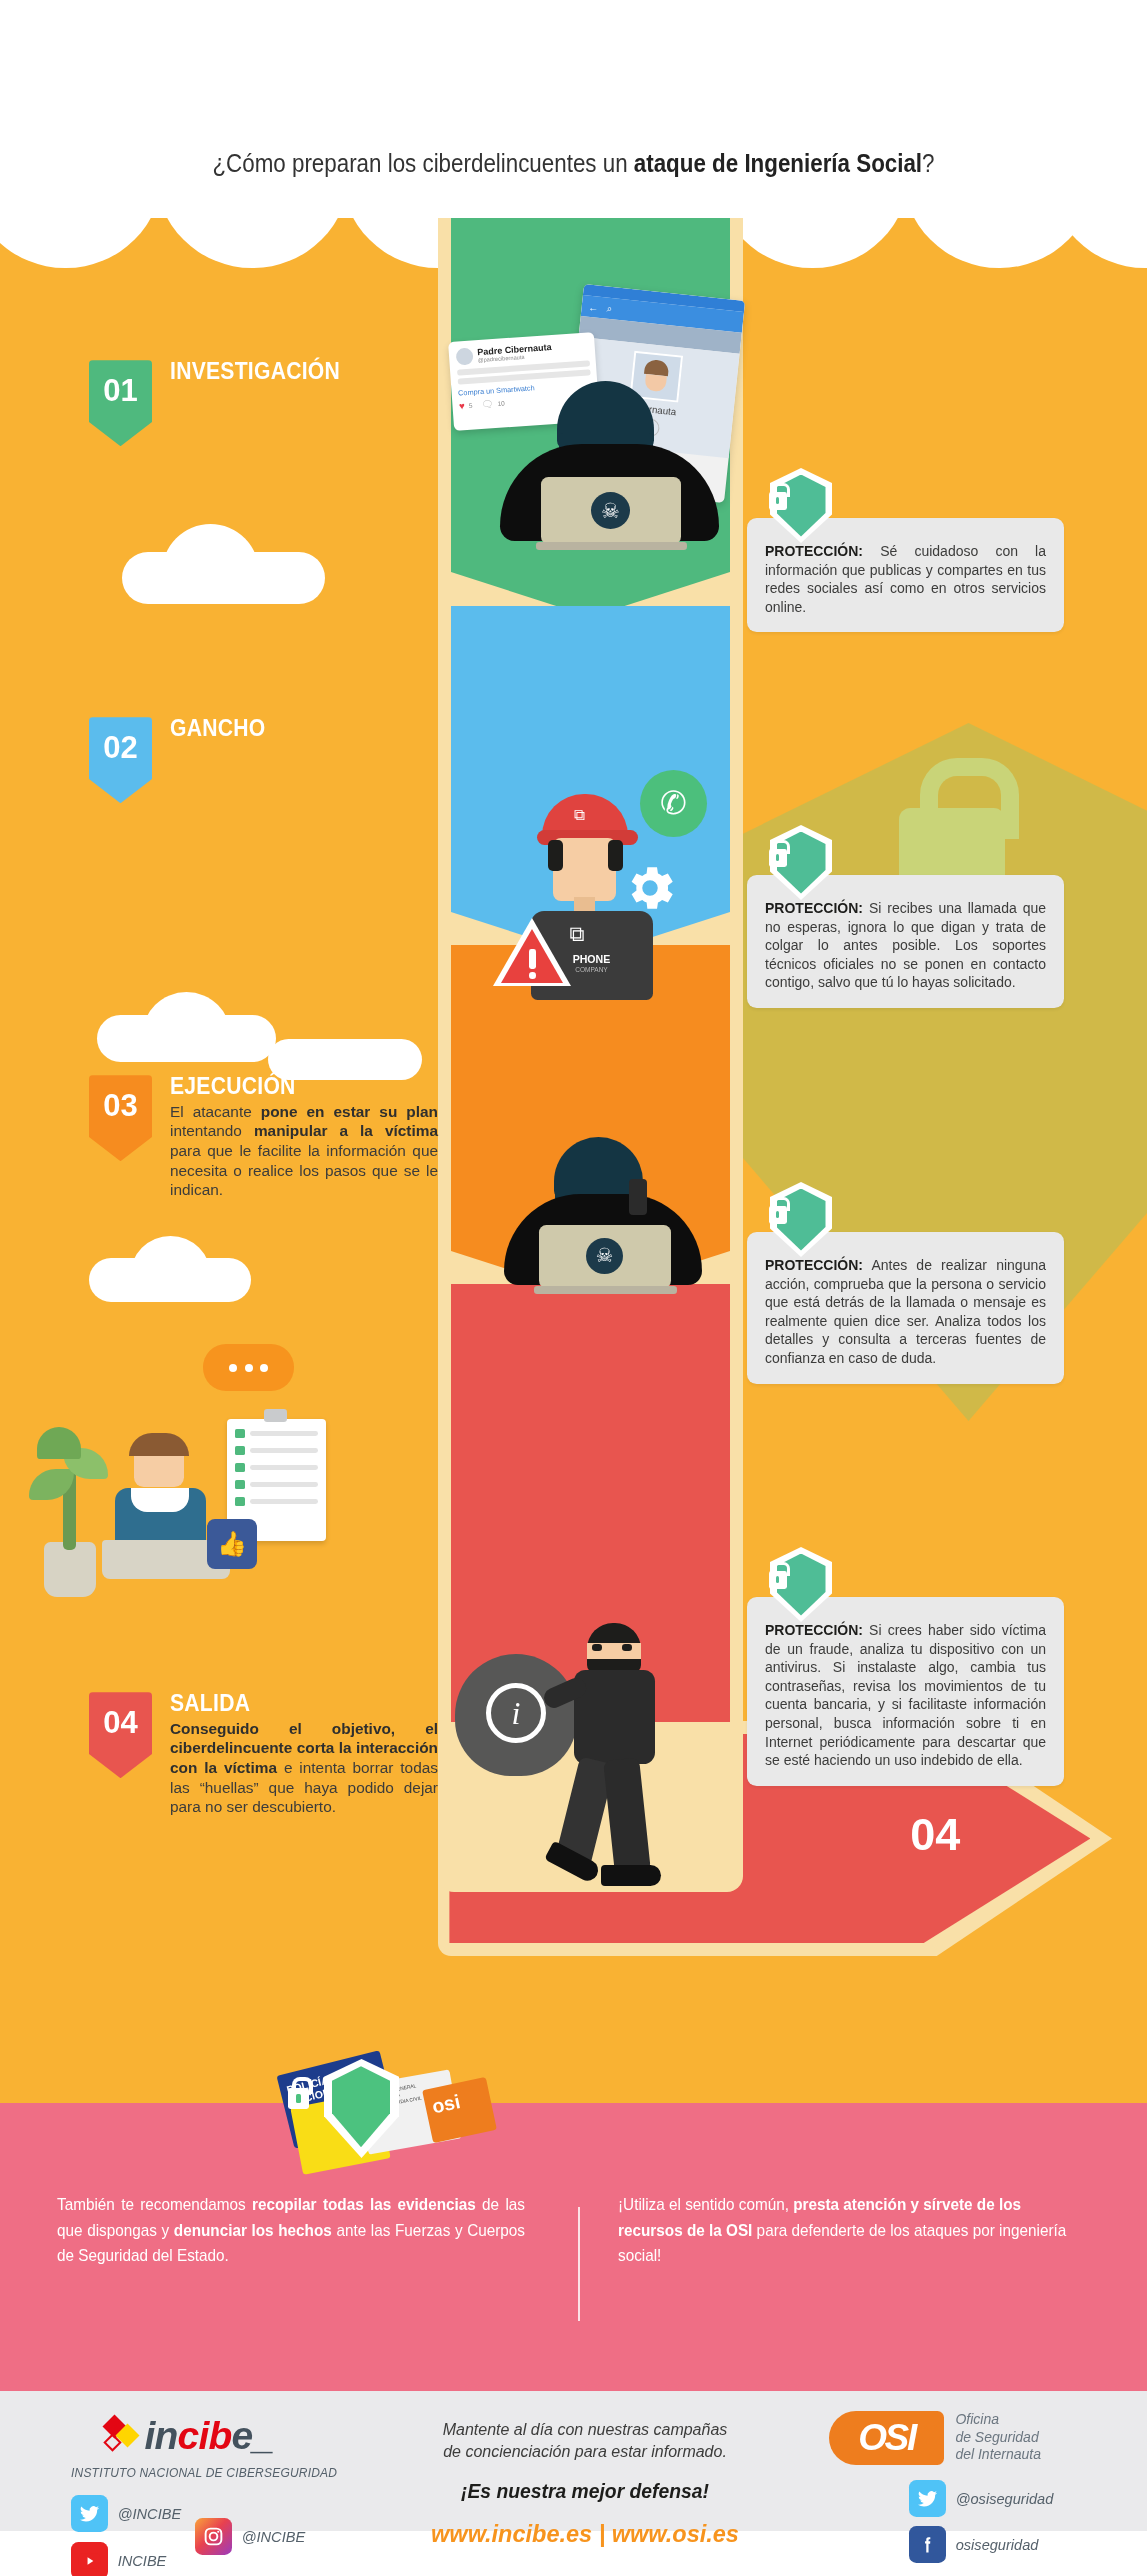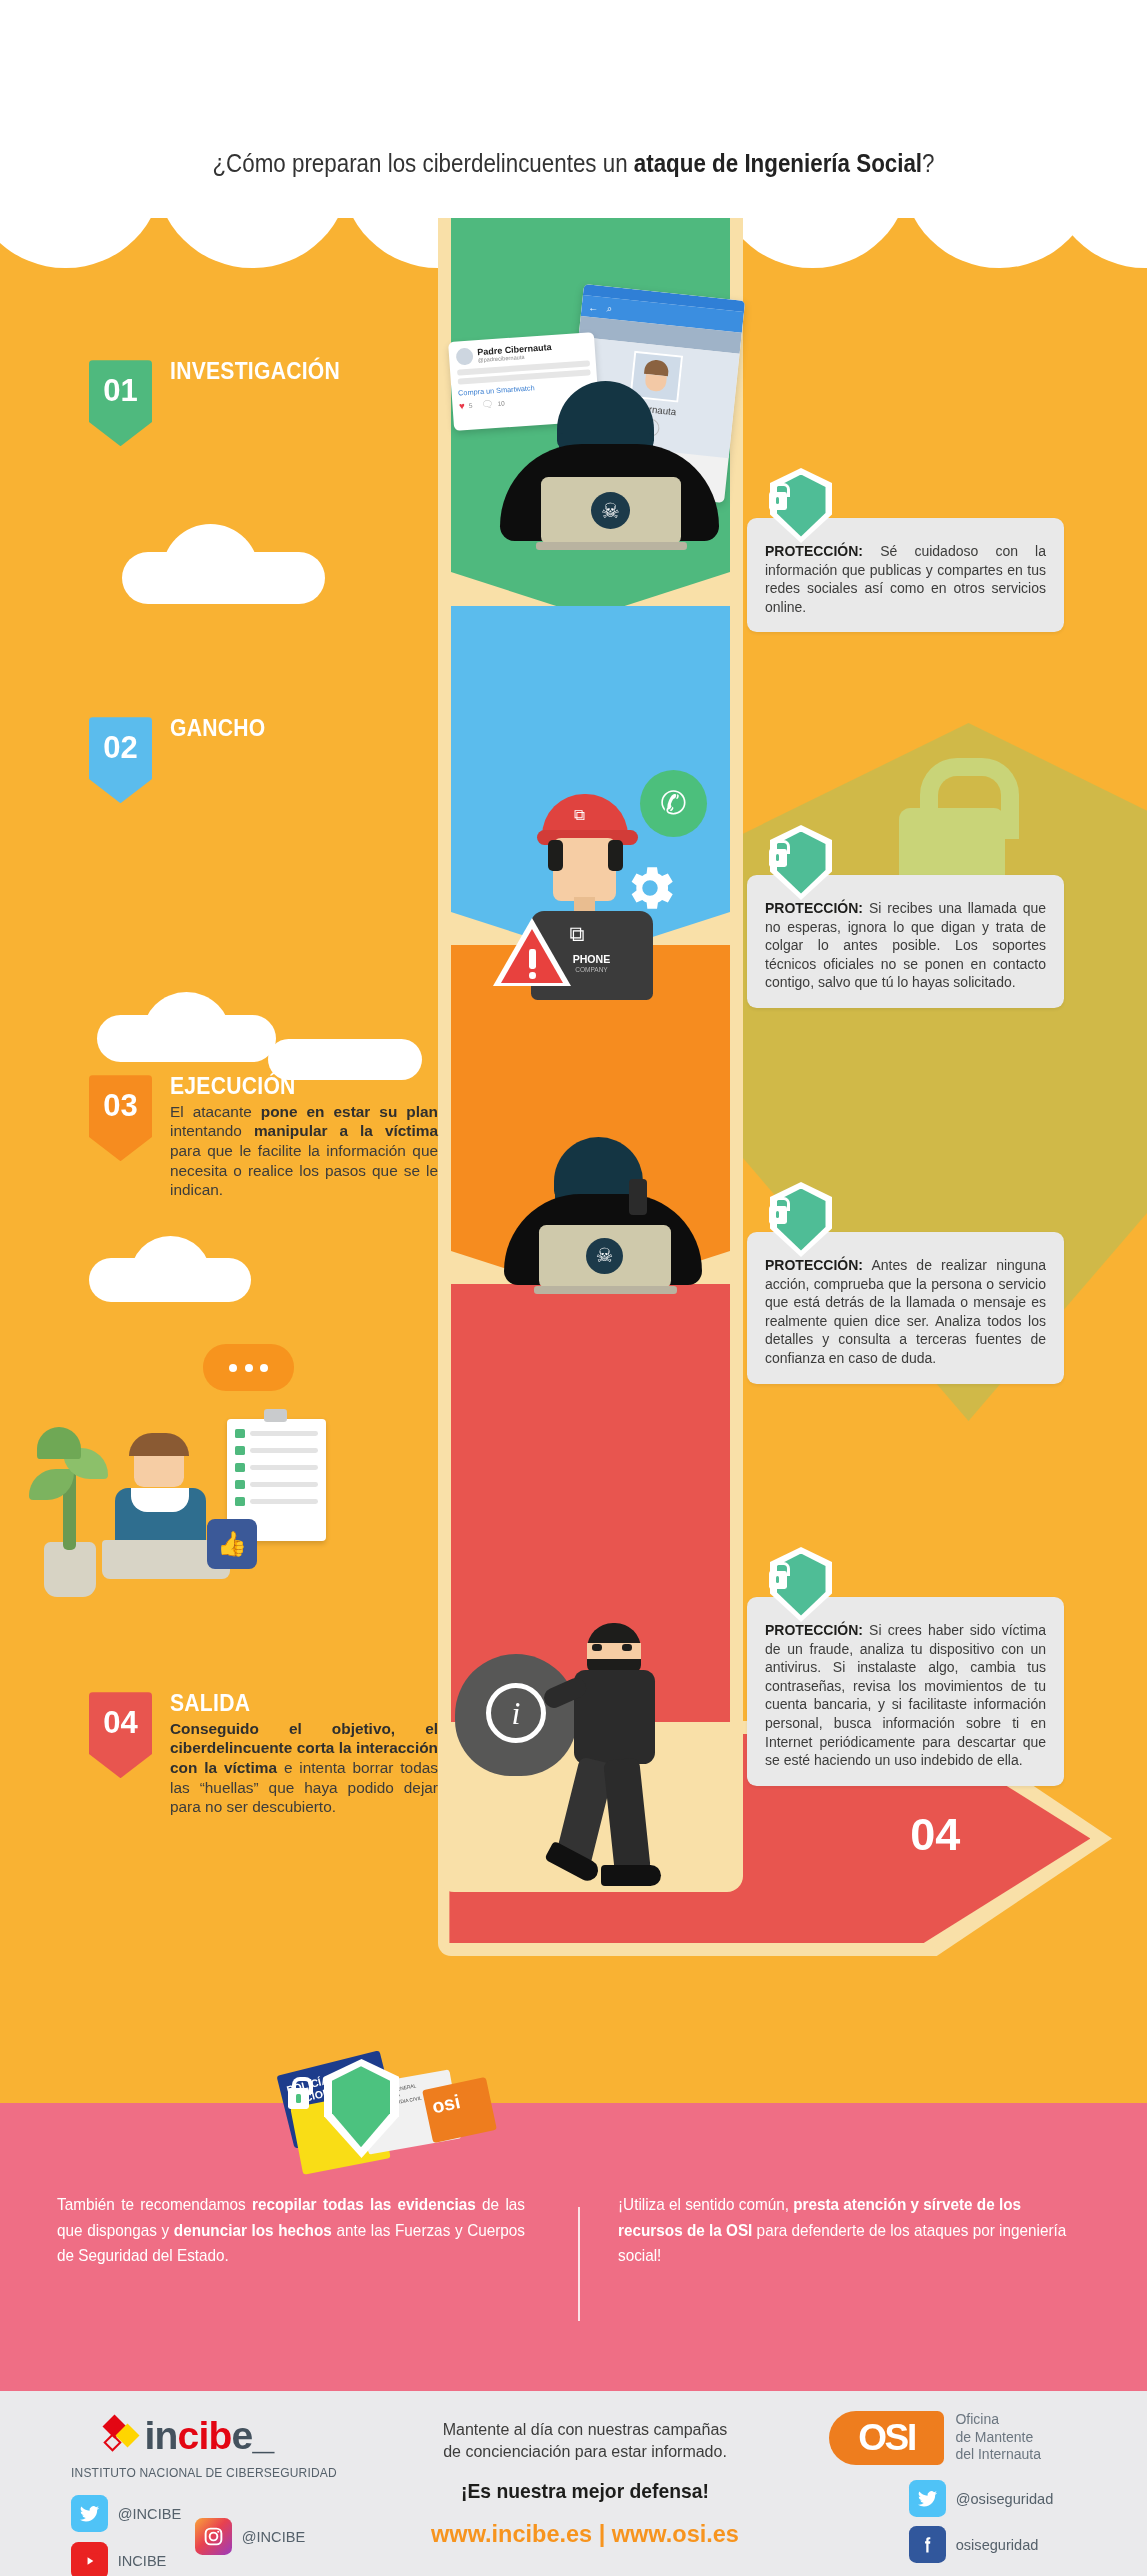--- a/index.html
+++ b/index.html
@@ -216,22 +216,22 @@
   .pink-col.left{ margin-left:57px; text-align:justify; }
   .pink-col.right{ margin-left:41px; }
   .pink-col b{font-weight:bold;}
   .pink-divider{
     position:absolute; left:578px; top:2207px; width:1.6px; height:114px;
     background:rgba(255,255,255,.8); z-index:47;
   }
 
   
   .footer{
-    position:absolute; left:0; top:2391px; width:1147px; height:185px;
-    background:#eaeaec; z-index:30;
+    position:absolute; left:0; top:2391px; width:1147px; height:140px;
+    background:#eaeaec; z-index:30;font-style:italic;
   }
   .f-col{ position:absolute; top:0; height:185px; }
   .f-left{ left:0; width:382px; }
   .f-mid{ left:382px; width:406px; text-align:center; }
   .f-right{ left:787px; width:360px; }
 
   .incibe-logo{ position:absolute; left:104px; top:23px; display:flex; align-items:center; }
   .diamonds{ position:relative; width:34px; height:36px; margin-right:6.5px; }
   .dmd{ position:absolute; width:17px; height:17px; transform:rotate(45deg); }
   .dmd.red{ left:1.6px; top:0; background:#e30613; }
@@ -633,21 +633,21 @@
       </div>
       <div class="fm-strong">¡Es nuestra mejor defensa!</div>
       <div class="fm-urls">www.incibe.es | www.osi.es</div>
     </div>
 
     <div class="f-col f-right">
       <div class="osi-logo">
         <div class="osi-box">OSI</div>
         <div class="osi-sub">
           <span>Oficina</span><br>
-          <span>de Mantente</span><br>
+          <span>de Seguridad</span><br>
           <span>del Internauta</span>
         </div>
       </div>
       <div class="osi-sr1">
         <div class="soc-ico" style="background:#4fc3f7;">
           <svg width="23" height="23" viewBox="0 0 24 24">
               <path fill="#fff" d="M22 5.9a8 8 0 01-2.4.7 4 4 0 001.8-2.2 8 8 0 01-2.6 1A4.1 4.1 0 0012 9.1 11.6 11.6 0 013.5 4.8a4.1 4.1 0 001.3 5.5 4 4 0 01-1.9-.5 4.1 4.1 0 003.3 4 4.1 4.1 0 01-1.9.1 4.1 4.1 0 003.8 2.9A8.3 8.3 0 012 18.5a11.6 11.6 0 006.3 1.9c7.6 0 11.7-6.3 11.7-11.7v-.5A8.3 8.3 0 0022 5.9z"></path>
             </svg>
         </div>
         <div class="soc-lbl">@osiseguridad</div>

